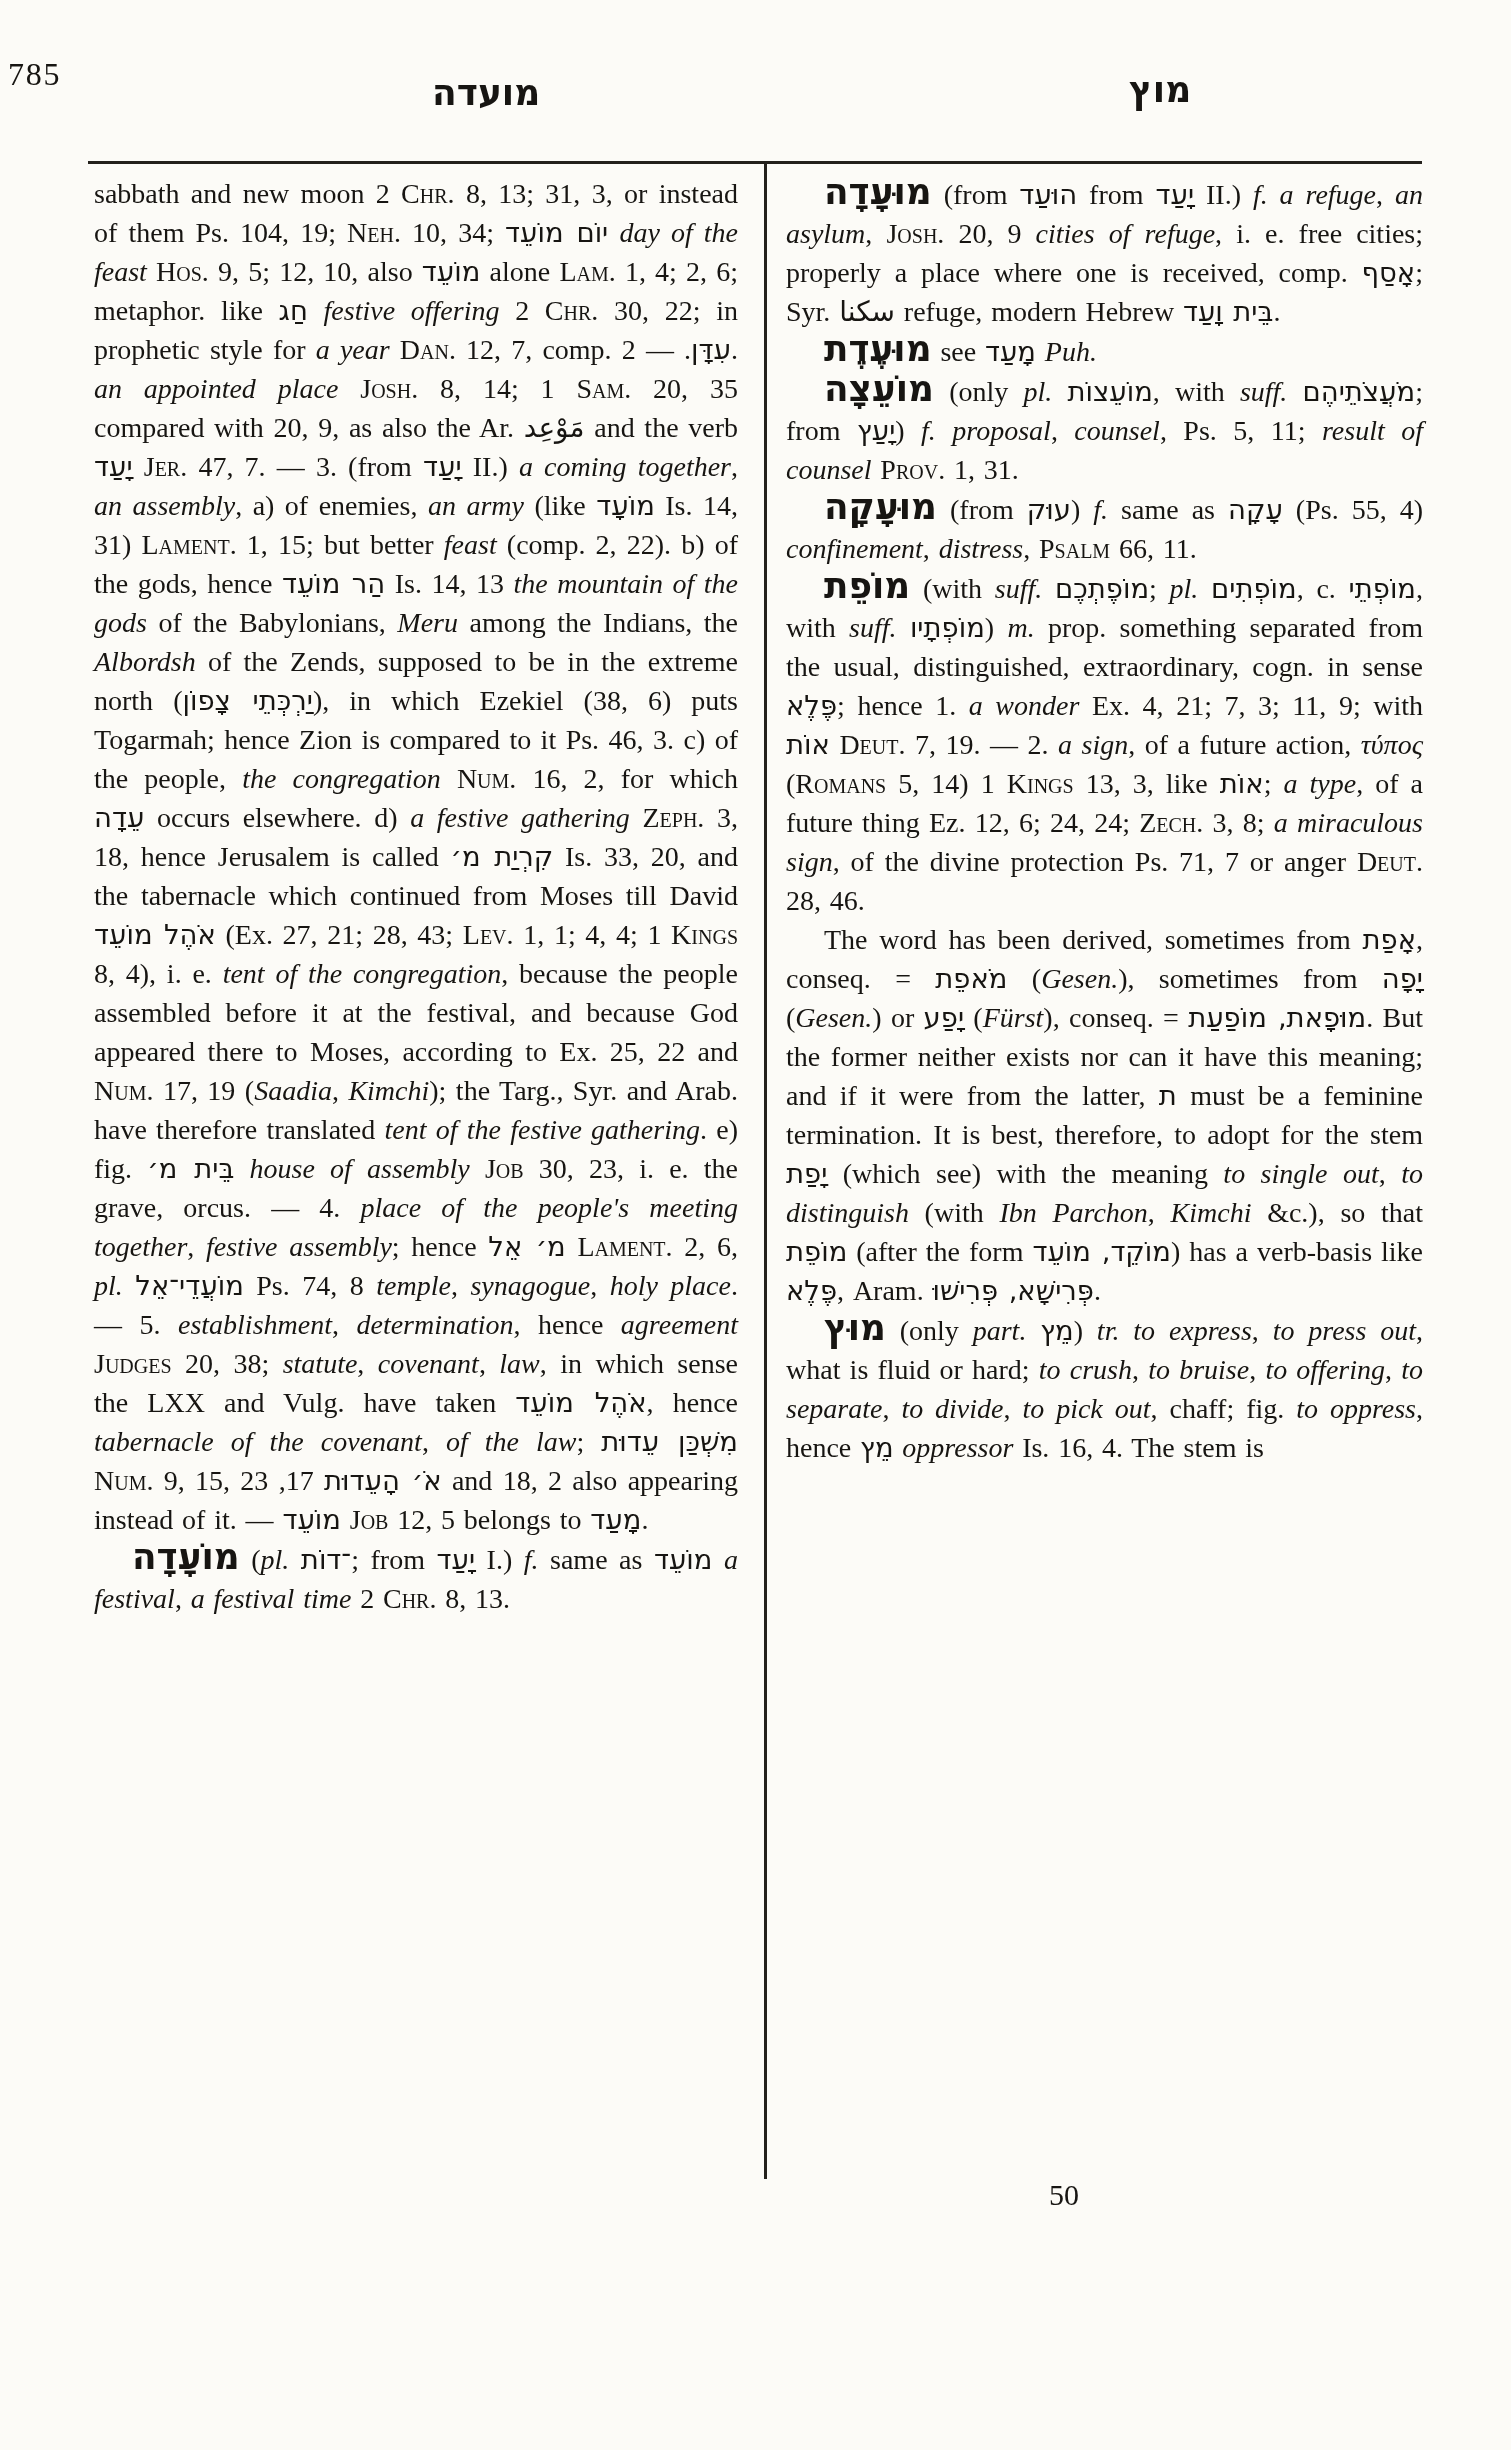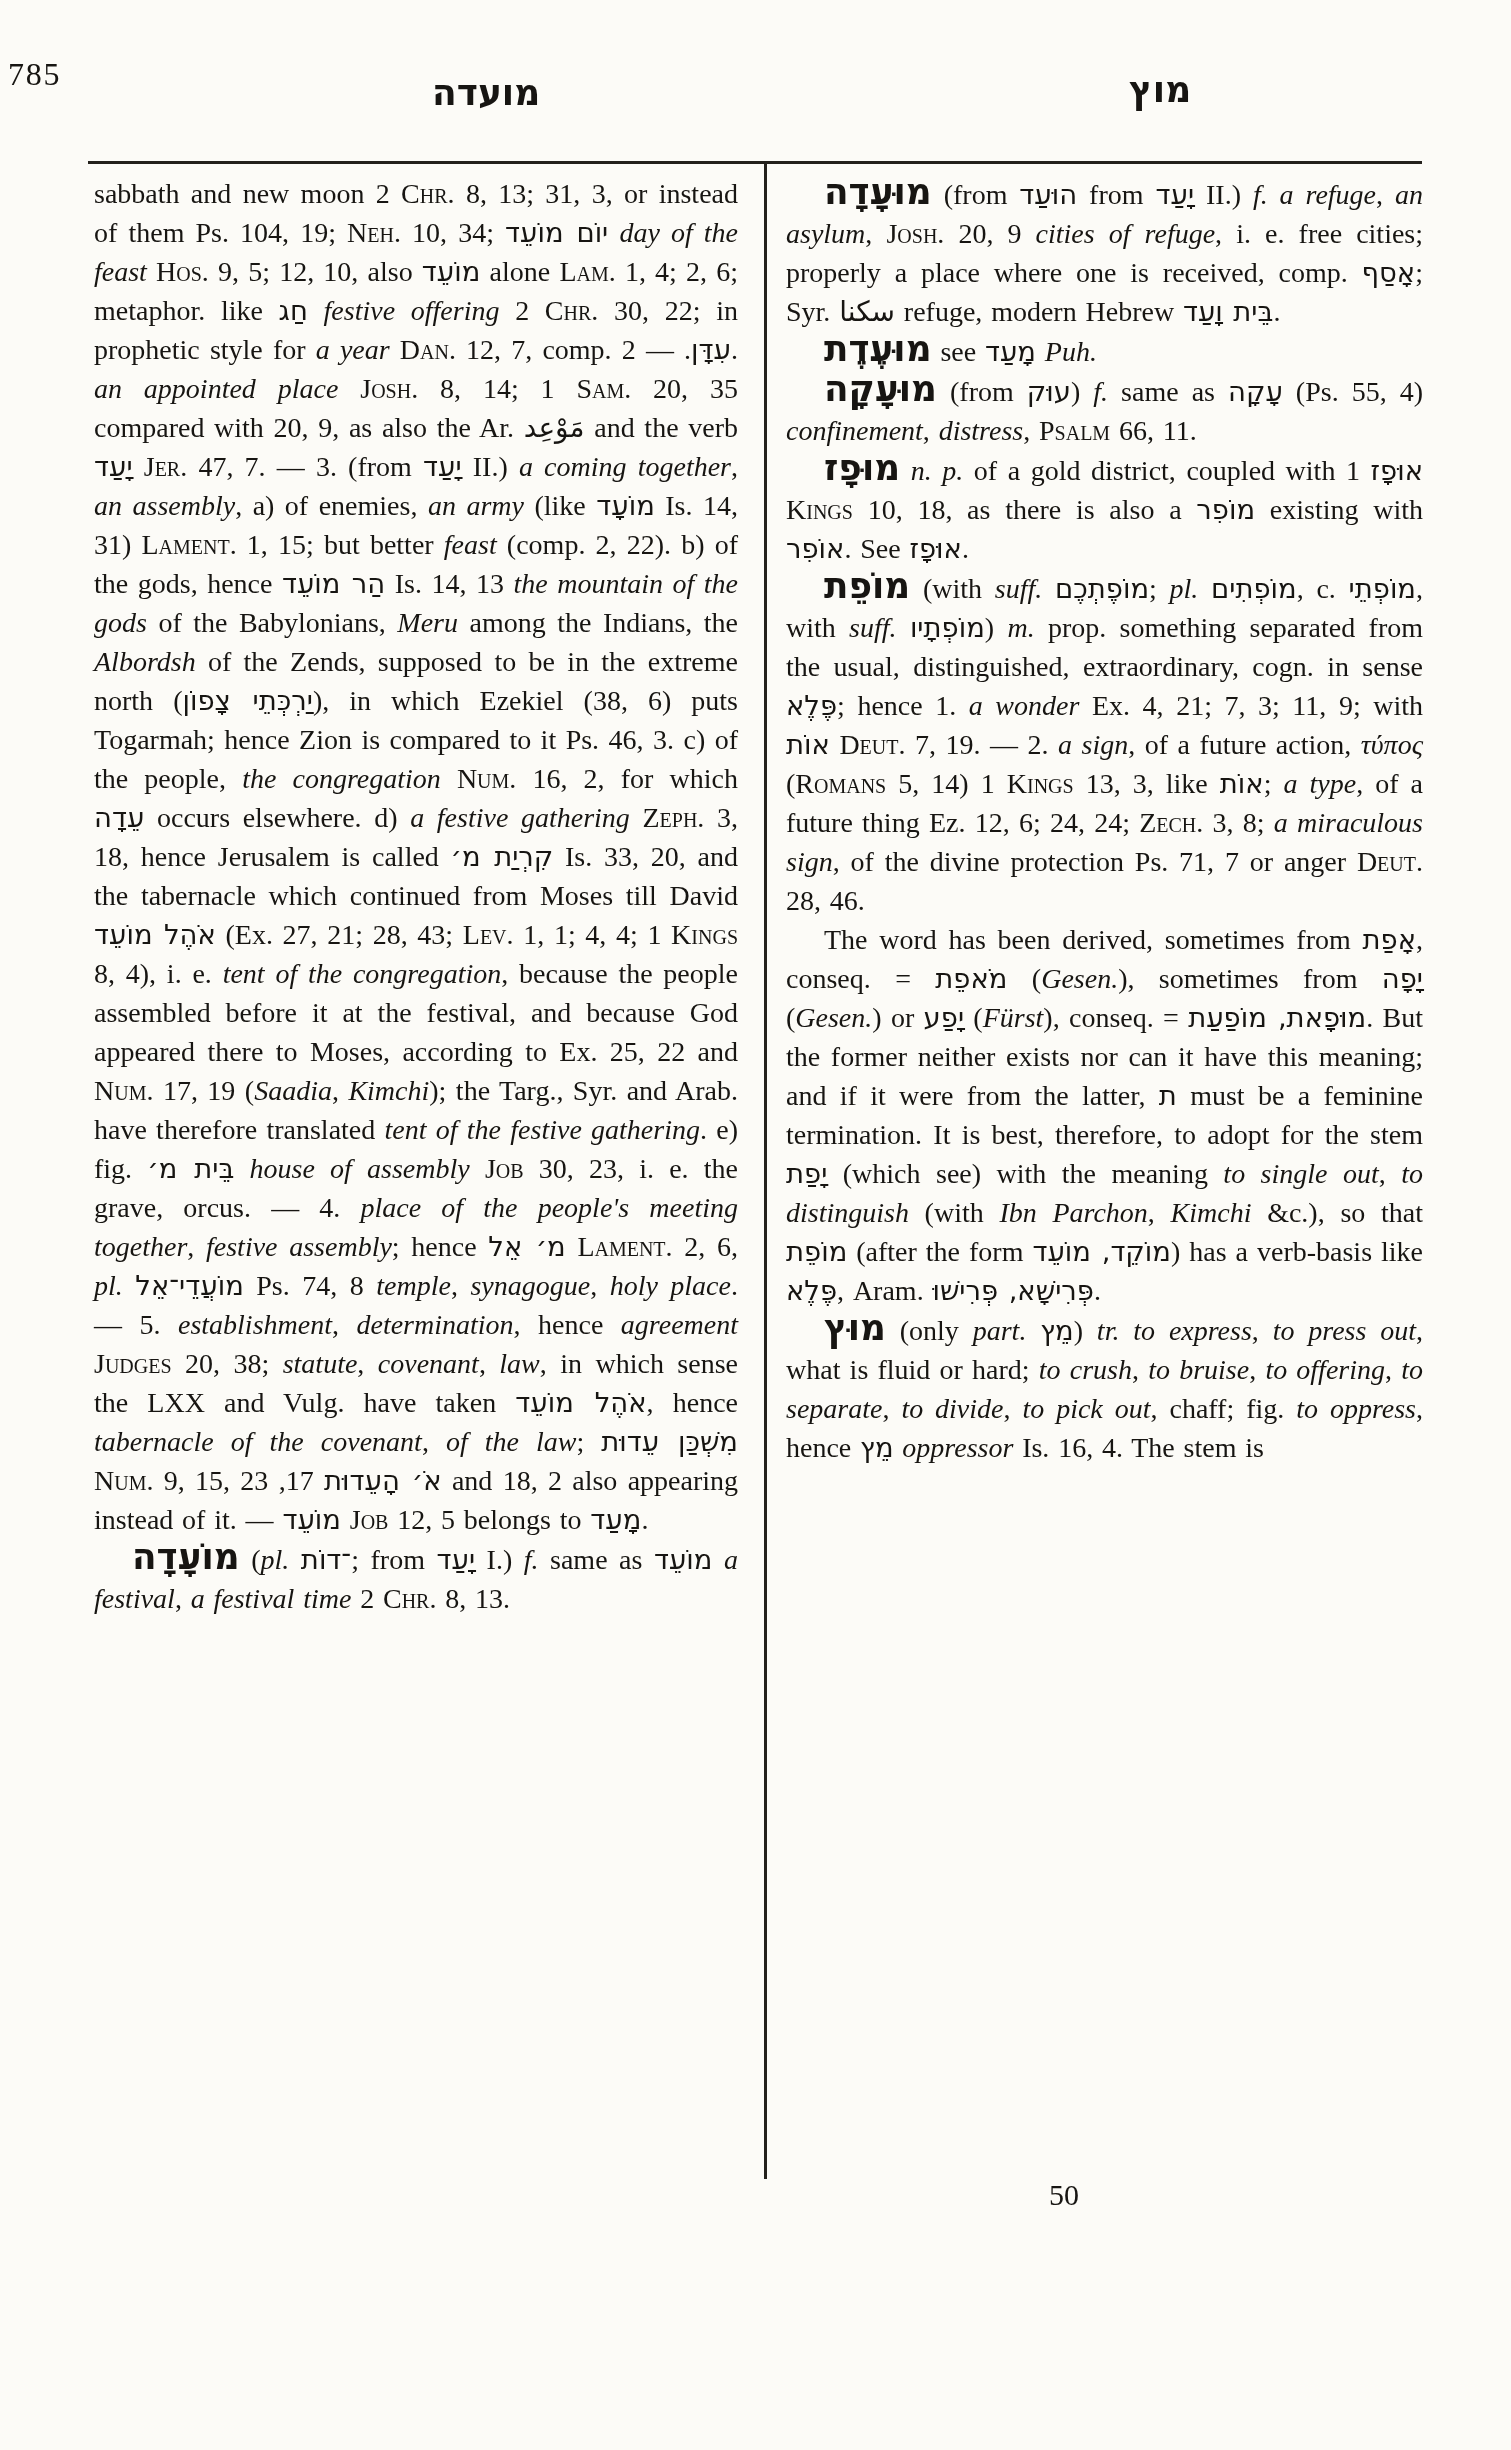--- a/index.html
+++ b/index.html
@@ -54,22 +54,22 @@
   <div class="header-rule"></div>
   <div class="column-divider"></div>
 
   <div class="col col-left">
       <p class="para">sabbath and new moon 2 <sc>Chr.</sc> 8, 13; 31, 3, or instead of them Ps. 104, 19; <sc>Neh.</sc> 10, 34; <hb>יוֹם מוֹעֵד</hb> <i>day of the feast</i> <sc>Hos.</sc> 9, 5; 12, 10, also <hb>מוֹעֵד</hb> alone <sc>Lam.</sc> 1, 4; 2, 6; metaphor. like <hb>חַג</hb> <i>festive offering</i> 2 <sc>Chr.</sc> 30, 22; in prophetic style for <i>a year</i> <sc>Dan.</sc> 12, 7, comp. <hb>עִדָּן</hb>. — 2. <i>an appointed place</i> <sc>Josh.</sc> 8, 14; 1 <sc>Sam.</sc> 20, 35 compared with 20, 9, as also the Ar. <arb>مَوْعِد</arb> and the verb <hb>יָעַד</hb> <sc>Jer.</sc> 47, 7. — 3. (from <hb>יָעַד</hb> II.) <i>a coming together</i>, <i>an assembly</i>, a) of enemies, <i>an army</i> (like <hb>מוֹעָד</hb> Is. 14, 31) <sc>Lament.</sc> 1, 15; but better <i>feast</i> (comp. 2, 22). b) of the gods, hence <hb>הַר מוֹעֵד</hb> Is. 14, 13 <i>the mountain of the gods</i> of the Babylonians, <i>Meru</i> among the Indians, the <i>Albordsh</i> of the Zends, supposed to be in the extreme north (<hb>יַרְכְּתֵי צָפוֹן</hb>), in which Ezekiel (38, 6) puts Togarmah; hence Zion is compared to it Ps. 46, 3. c) of the people, <i>the congregation</i> <sc>Num.</sc> 16, 2, for which <hb>עֵדָה</hb> occurs elsewhere. d) <i>a festive gathering</i> <sc>Zeph.</sc> 3, 18, hence Jerusalem is called <hb>קִרְיַת מ׳</hb> Is. 33, 20, and the tabernacle which continued from Moses till David <hb>אֹהֶל מוֹעֵד</hb> (Ex. 27, 21; 28, 43; <sc>Lev.</sc> 1, 1; 4, 4; 1 <sc>Kings</sc> 8, 4), i. e. <i>tent of the congregation</i>, because the people assembled before it at the festival, and because God appeared there to Moses, according to Ex. 25, 22 and <sc>Num.</sc> 17, 19 (<i>Saadia</i>, <i>Kimchi</i>); the Targ., Syr. and Arab. have therefore translated <i>tent of the festive gathering</i>. e) fig. <hb>בֵּית מ׳</hb> <i>house of assembly</i> <sc>Job</sc> 30, 23, i. e. the grave, orcus. — 4. <i>place of the people's meeting together</i>, <i>festive assembly</i>; hence <hb>מ׳ אֵל</hb> <sc>Lament.</sc> 2, 6, <i>pl.</i> <hb>מוֹעֲדֵי־אֵל</hb> Ps. 74, 8 <i>temple</i>, <i>synagogue</i>, <i>holy place</i>. — 5. <i>establishment</i>, <i>determination</i>, hence <i>agreement</i> <sc>Judges</sc> 20, 38; <i>statute</i>, <i>covenant</i>, <i>law</i>, in which sense the LXX and Vulg. have taken <hb>אֹהֶל מוֹעֵד</hb>, hence <i>tabernacle of the covenant</i>, <i>of the law</i>; <hb>מִשְׁכַּן עֵדוּת</hb> <sc>Num.</sc> 9, 15, <hb>אֹ׳ הָעֵדוּת</hb> 17, 23 and 18, 2 also appearing instead of it. — <hb>מוֹעֵד</hb> <sc>Job</sc> 12, 5 belongs to <hb>מָעַד</hb>.</p>
       <p class="para indent"><hw>מוֹעָדָה</hw> (<i>pl.</i> <hb>־דוֹת</hb>; from <hb>יָעַד</hb> I.) <i>f.</i> same as <hb>מוֹעֵד</hb> <i>a festival</i>, <i>a festival time</i> 2 <sc>Chr.</sc> 8, 13.</p>
     </div>
   <div class="col col-right">
       <p class="para indent"><hw>מוּעָדָה</hw> (from <hb>הוּעַד</hb> from <hb>יָעַד</hb> II.) <i>f.</i> <i>a refuge</i>, <i>an asylum</i>, <sc>Josh.</sc> 20, 9 <i>cities of refuge</i>, i. e. free cities; properly a place where one is received, comp. <hb>אָסַף</hb>; Syr. <arb>سكنا</arb> refuge, modern Hebrew <hb>בֵּית וָעַד</hb>.</p>
       <p class="para indent"><hw>מוּעֶדֶת</hw> see <hb>מָעַד</hb> <i>Puh.</i></p>
+      <p class="para indent"><hw>מוֹעֵצָה</hw> (only <i>pl.</i> <hb>מוֹעֵצוֹת</hb>, with <i>suff.</i> <hb>מֹעֲצֹתֵיהֶם</hb>; from <hb>יָעַץ</hb>) <i>f.</i> <i>proposal</i>, <i>counsel</i>, Ps. 5, 11; <i>result of counsel</i> <sc>Prov.</sc> 1, 31.</p>
       <p class="para indent"><hw>מוּעָקָה</hw> (from <hb>עוּק</hb>) <i>f.</i> same as <hb>עָקָה</hb> (Ps. 55, 4) <i>confinement</i>, <i>distress</i>, <sc>Psalm</sc> 66, 11.</p>
-      <p class="para indent"><hw>מוּפָז</hw> <i>n. p.</i> of a gold district, coupled with <hb>אוּפָז</hb> 1 <sc>Kings</sc> 10, 18, as there is also a <hb>מוֹפִר</hb> existing with <hb>אוֹפִר</hb>. See <hb>אוּפָז</hb>.</p>
       <p class="para indent"><hw>מוֹפֵת</hw> (with <i>suff.</i> <hb>מוֹפֶתְכֶם</hb>; <i>pl.</i> <hb>מוֹפְתִים</hb>, c. <hb>מוֹפְתֵי</hb>, with <i>suff.</i> <hb>מוֹפְתָיו</hb>) <i>m.</i> prop. something separated from the usual, distinguished, extraordinary, cogn. in sense <hb>פֶּלֶא</hb>; hence 1. <i>a wonder</i> Ex. 4, 21; 7, 3; 11, 9; with <hb>אוֹת</hb> <sc>Deut.</sc> 7, 19. — 2. <i>a sign</i>, of a future action, <gk>τύπος</gk> (<sc>Romans</sc> 5, 14) 1 <sc>Kings</sc> 13, 3, like <hb>אוֹת</hb>; <i>a type</i>, of a future thing Ez. 12, 6; 24, 24; <sc>Zech.</sc> 3, 8; <i>a miraculous sign</i>, of the divine protection Ps. 71, 7 or anger <sc>Deut.</sc> 28, 46.</p>
       <p class="para indent">The word has been derived, sometimes from <hb>אָפַת</hb>, conseq. = <hb>מֹאפֵת</hb> (<i>Gesen.</i>), sometimes from <hb>יָפָה</hb> (<i>Gesen.</i>) or <hb>יָפַע</hb> (<i>Fürst</i>), conseq. = <hb>מוּפָאת, מוֹפַעַת</hb>. But the former neither exists nor can it have this meaning; and if it were from the latter, <hb>ת</hb> must be a feminine termination. It is best, therefore, to adopt for the stem <hb>יָפַת</hb> (which see) with the meaning <i>to single out</i>, <i>to distinguish</i> (with <i>Ibn Parchon</i>, <i>Kimchi</i> &amp;c.), so that <hb>מוֹפֵת</hb> (after the form <hb>מוֹקֵד, מוֹעֵד</hb>) has a verb-basis like <hb>פֶּלֶא</hb>, Aram. <hb>פְּרִישָׁא, פְּרִישׁוּ</hb>.</p>
       <p class="para indent"><hw>מוּץ</hw> (only <i>part.</i> <hb>מֵץ</hb>) <i>tr.</i> <i>to express</i>, <i>to press out</i>, what is fluid or hard; <i>to crush</i>, <i>to bruise</i>, <i>to offering</i>, <i>to separate</i>, <i>to divide</i>, <i>to pick out</i>, chaff; fig. <i>to oppress</i>, hence <hb>מֵץ</hb> <i>oppressor</i> Is. 16, 4. The stem is</p>
     </div>
 
   <div class="signature">50</div>
 
 </div>
 
 

